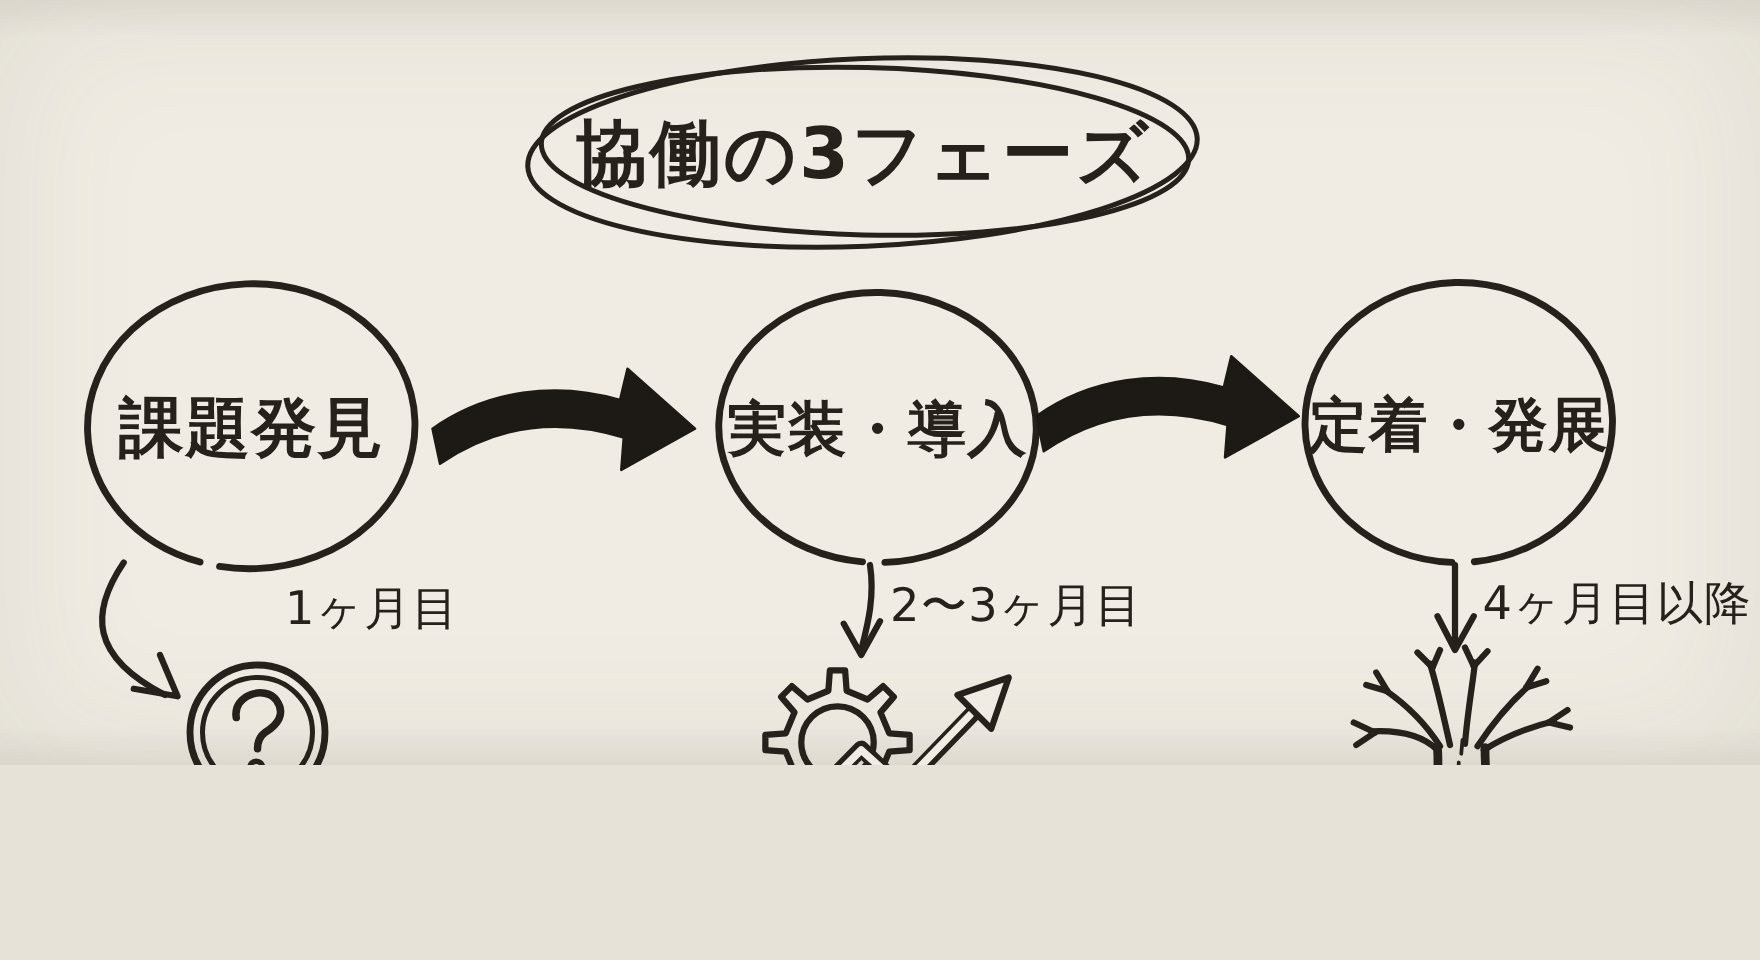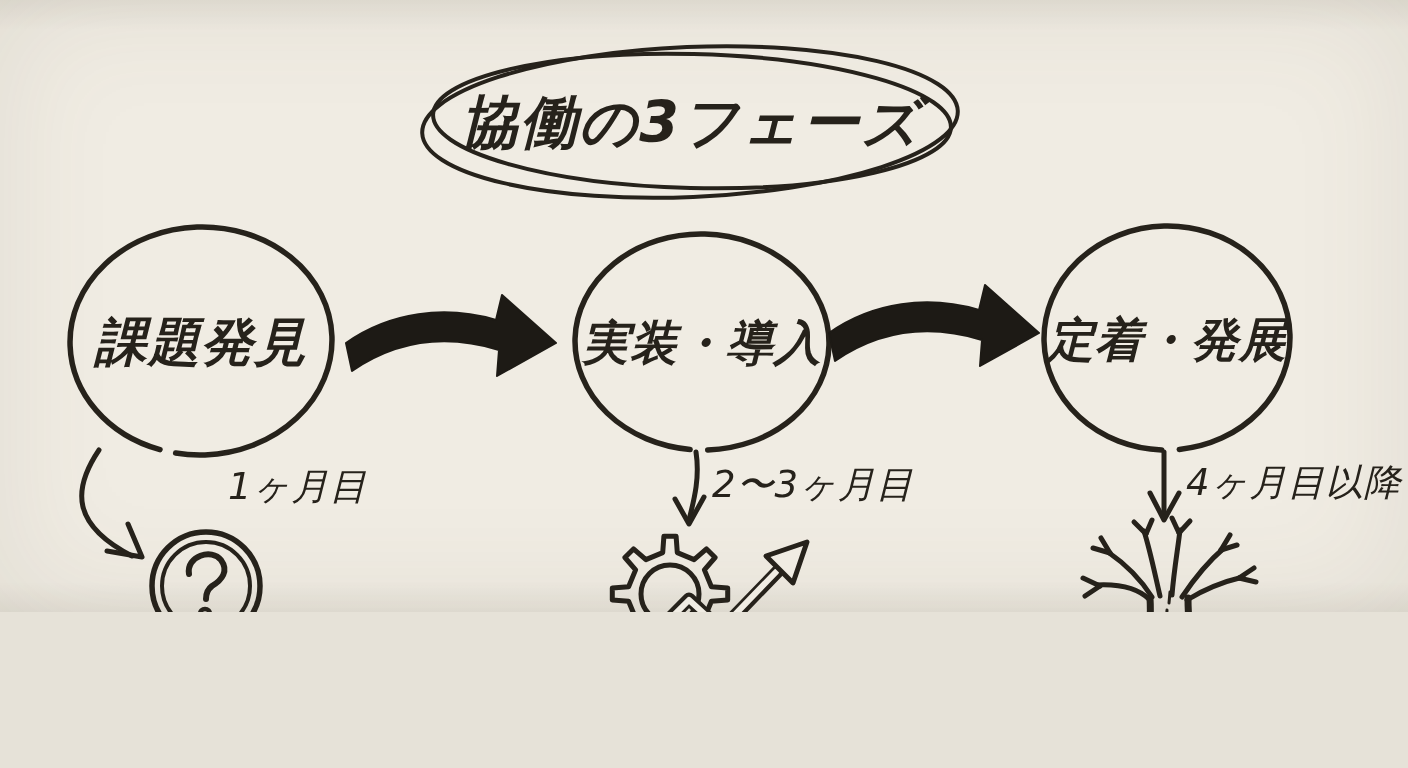--- a/index.html
+++ b/index.html
@@ -4,21 +4,20 @@
 <style>
   :root { --paper:#F0ECE3; --ink:#26221B; --arrow:#1D1A15; }
   html,body{margin:0;padding:0}
   body{background:#e6e2d8;font-family:"DejaVu Sans","Liberation Sans",sans-serif}
   .canvas{
     position:relative;width:1408px;height:612px;overflow:hidden;
     background:
       linear-gradient(180deg, rgba(40,32,16,.06), rgba(0,0,0,0) 5%, rgba(0,0,0,0) 95%, rgba(40,32,16,.06)),
       var(--paper,#F0ECE3);
     box-shadow: inset 0 0 120px rgba(94,84,64,.10);
-    font-style: italic;
   }
   svg{position:absolute;left:0;top:0}
   .ink{stroke:var(--ink,#26221B);fill:none;stroke-linecap:round;stroke-linejoin:round}
   .inkfill{fill:var(--arrow,#1D1A15);stroke:var(--arrow,#1D1A15);stroke-width:2;stroke-linejoin:round}
   .paperline{stroke:var(--paper,#F0ECE3);fill:none;stroke-linecap:round;stroke-linejoin:round}
   .paperfill{fill:var(--paper,#F0ECE3);stroke:var(--ink,#26221B);stroke-width:5;stroke-linejoin:round}
   text{fill:var(--ink,#26221B);font-family:"DejaVu Sans","Liberation Sans",sans-serif}
   .t-title{font-size:57px;font-weight:600;letter-spacing:2px}
   .t-phase{font-size:52px;font-weight:600;letter-spacing:1px}
   .t-phase-sm{font-size:47px;font-weight:600;letter-spacing:1px}

